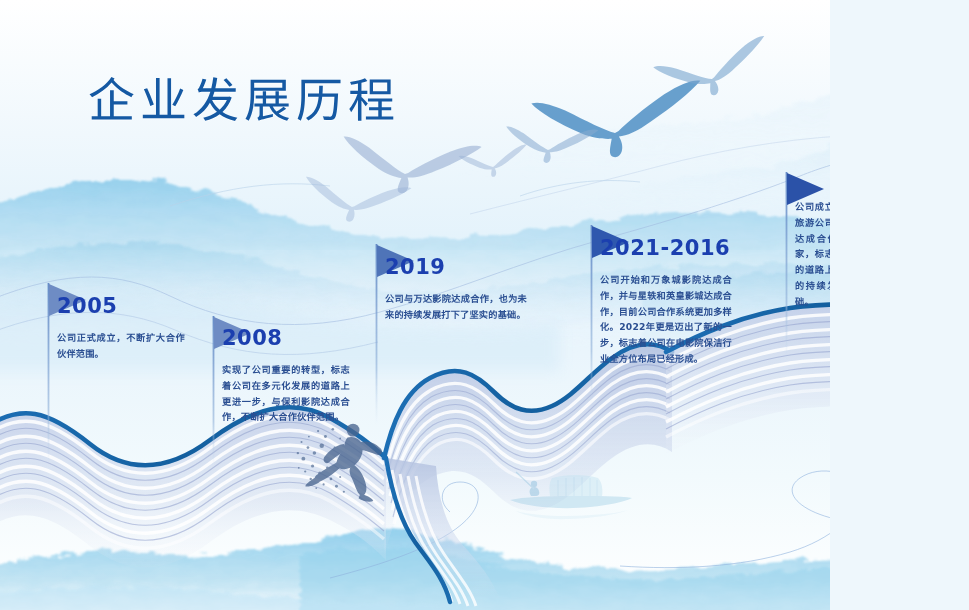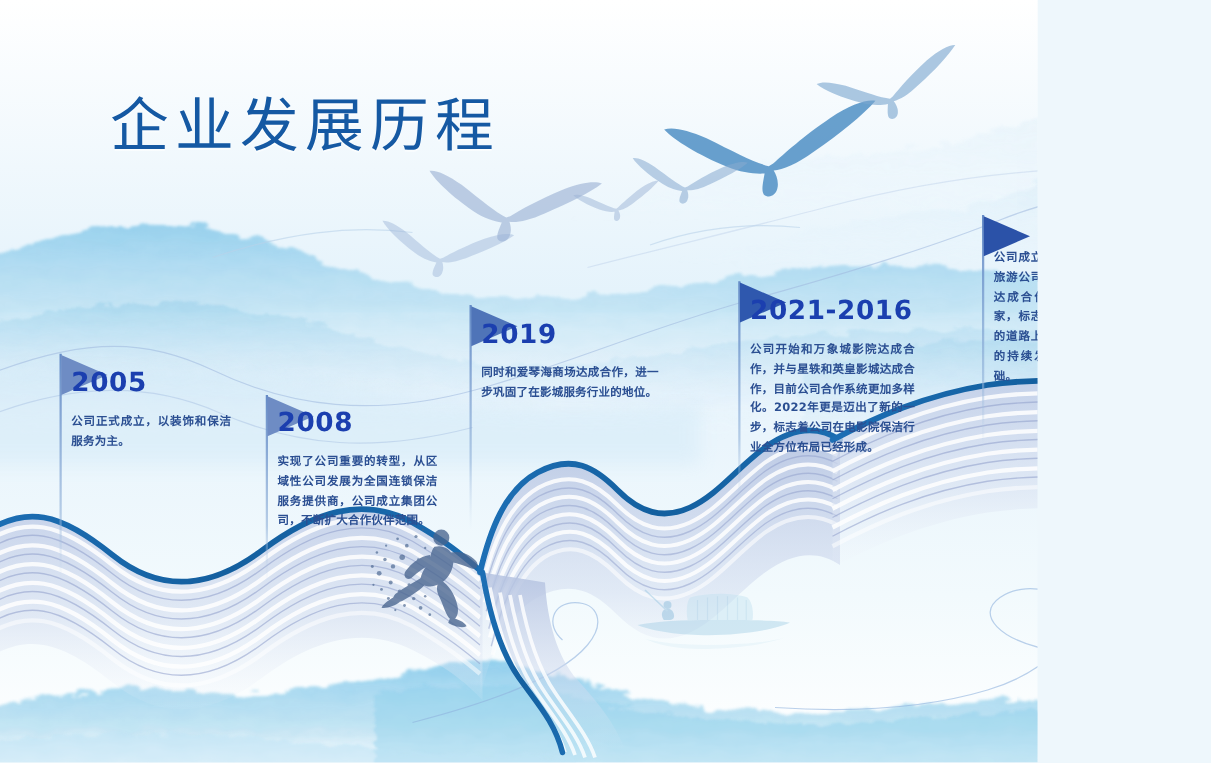--- a/index.html
+++ b/index.html
@@ -381,31 +381,31 @@
     <g>
       <rect x="785.6" y="172" width="1.8" height="188" fill="url(#poleG)"></rect>
       <path d="M787,173 L824,189 L787,205 Z" fill="#2b52a8"></path>
     </g>
   </svg>
 
   <div id="title">企业发展历程</div>
 
   <div class="milestone" id="ms-2012">
     <div class="mi-year">2005</div>
-    <div class="mi-body">公司正式成立，以装饰和保洁服务为主。</div>
+    <div class="mi-body">公司正式成立，不断扩大合作伙伴范围。</div>
   </div>
 
   <div class="milestone" id="ms-2015">
     <div class="mi-year">2008</div>
-    <div class="mi-body">实现了公司重要的转型，从区域性公司发展为全国连锁保洁服务提供商，公司成立集团公司，不断扩大合作伙伴范围。</div>
+    <div class="mi-body">实现了公司重要的转型，标志着公司在多元化发展的道路上更进一步，与保利影院达成合作，不断扩大合作伙伴范围。</div>
   </div>
 
   <div class="milestone" id="ms-2019">
     <div class="mi-year">2019</div>
-    <div class="mi-body">同时和爱琴海商场达成合作，进一步巩固了在影城服务行业的地位。</div>
+    <div class="mi-body">公司与万达影院达成合作，也为未来的持续发展打下了坚实的基础。</div>
   </div>
 
   <div class="milestone" id="ms-2021">
     <div class="mi-year">2021-2016</div>
     <div class="mi-body">公司开始和万象城影院达成合作，并与星轶和英皇影城达成合作，目前公司合作系统更加多样化。2022年更是迈出了新的一步，标志着公司在电影院保洁行业全方位布局已经形成。</div>
   </div>
 
   <div class="milestone" id="ms-2023">
     <div class="mi-body">公司成立集团公司，并组建了旅游公司，同时和爱琴海商场达成合作，合作项目300多家，标志着公司在多元化发展的道路上更进一步，也为未来的持续发展打下了坚实的基础。</div>
   </div>

